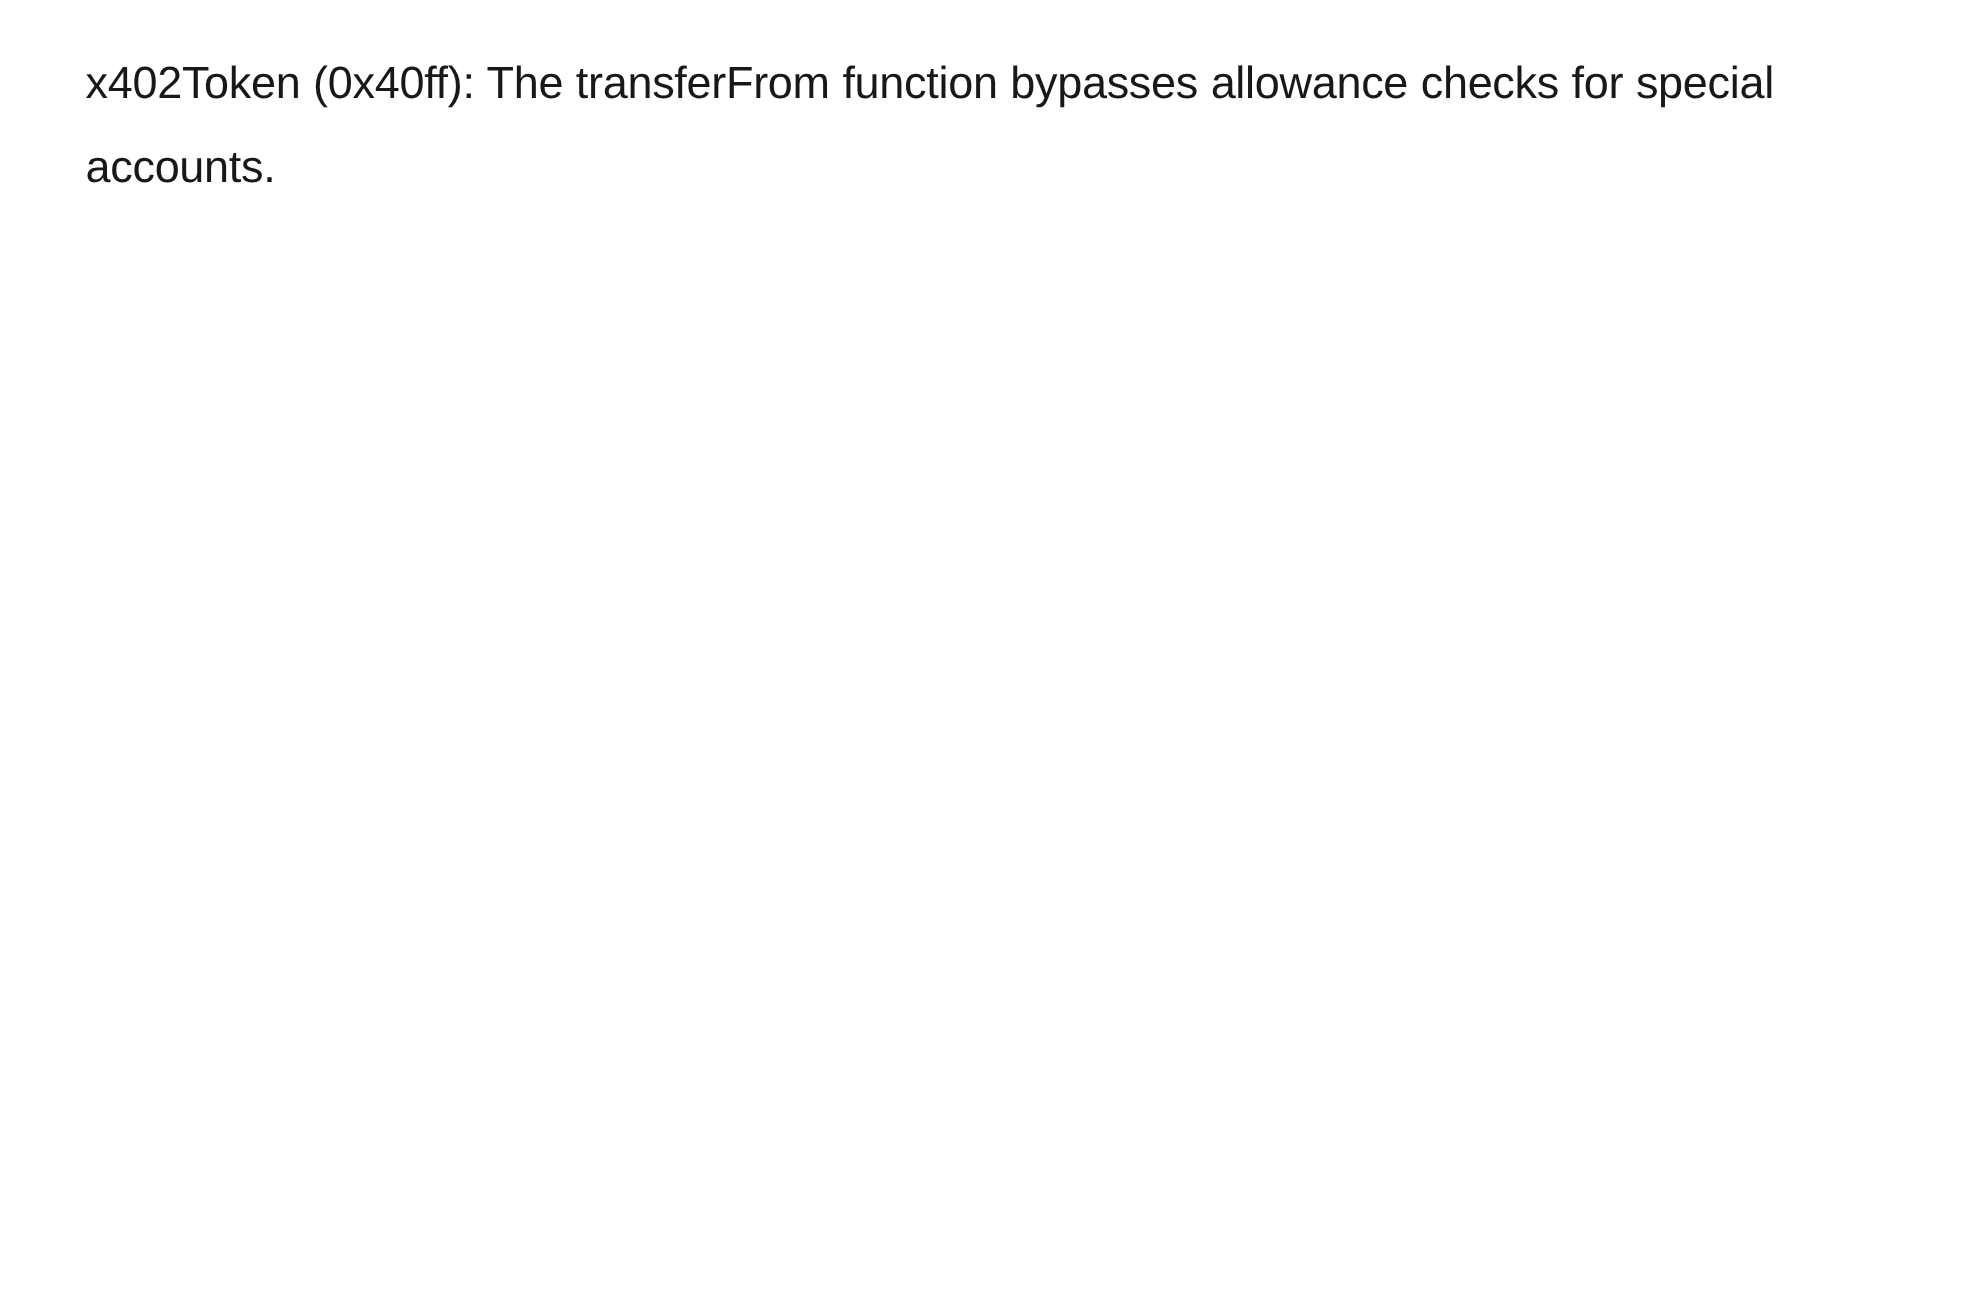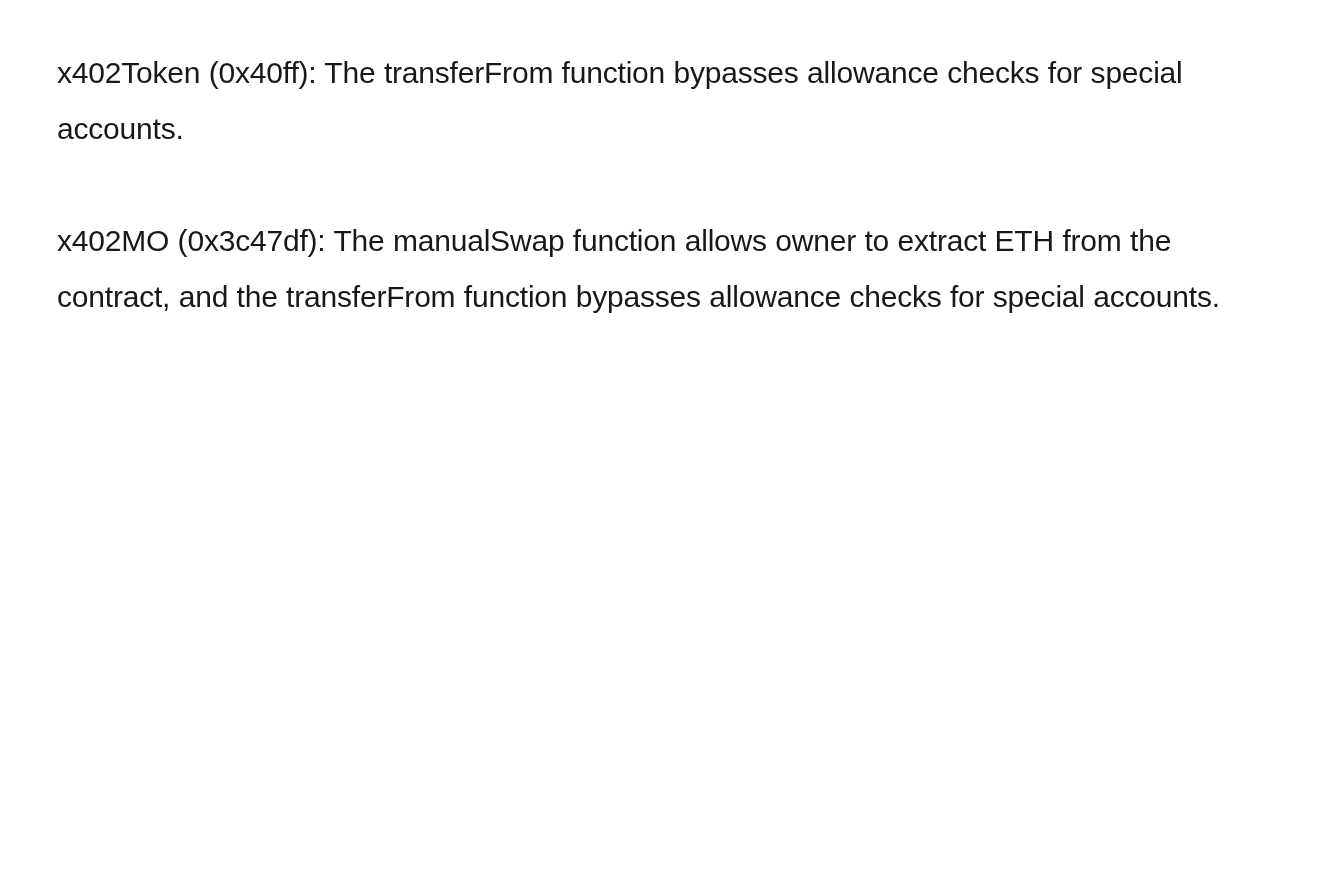--- a/index.html
+++ b/index.html
@@ -12,21 +12,21 @@
     height: 870px;
     background: #ffffff;
     font-family: "Liberation Sans", sans-serif;
     overflow: hidden;
   }
   .page {
     width: 1318px;
     height: 870px;
     background: #ffffff;
     box-sizing: border-box;
-    padding: 45px 60px 0 57px;
+    padding: 28px 60px 0 57px;
   }
   .findings-list {
     display: block;
   }
   .finding {
     font-size: 30px;
     line-height: 56px;
     color: #16181c;
     letter-spacing: -0.2px;
     font-weight: 400;
@@ -48,19 +48,16 @@
 <body>
 
 <div class="page">
   <div class="findings-list">
 
     <p class="finding">
       <span class="finding-label">x402Token (0x40ff):</span><span class="finding-body"> The transferFrom function bypasses allowance checks for special accounts.</span>
     </p>
 
 
-    <p class="finding">
-      <span class="finding-label">x402MO (0x3c47df):</span><span class="finding-body"> The manualSwap function allows owner to extract ETH from the contract, and the transferFrom function bypasses allowance checks for special accounts.</span>
-    </p>
 
 
   </div>
 </div>
 
 </body></html>

